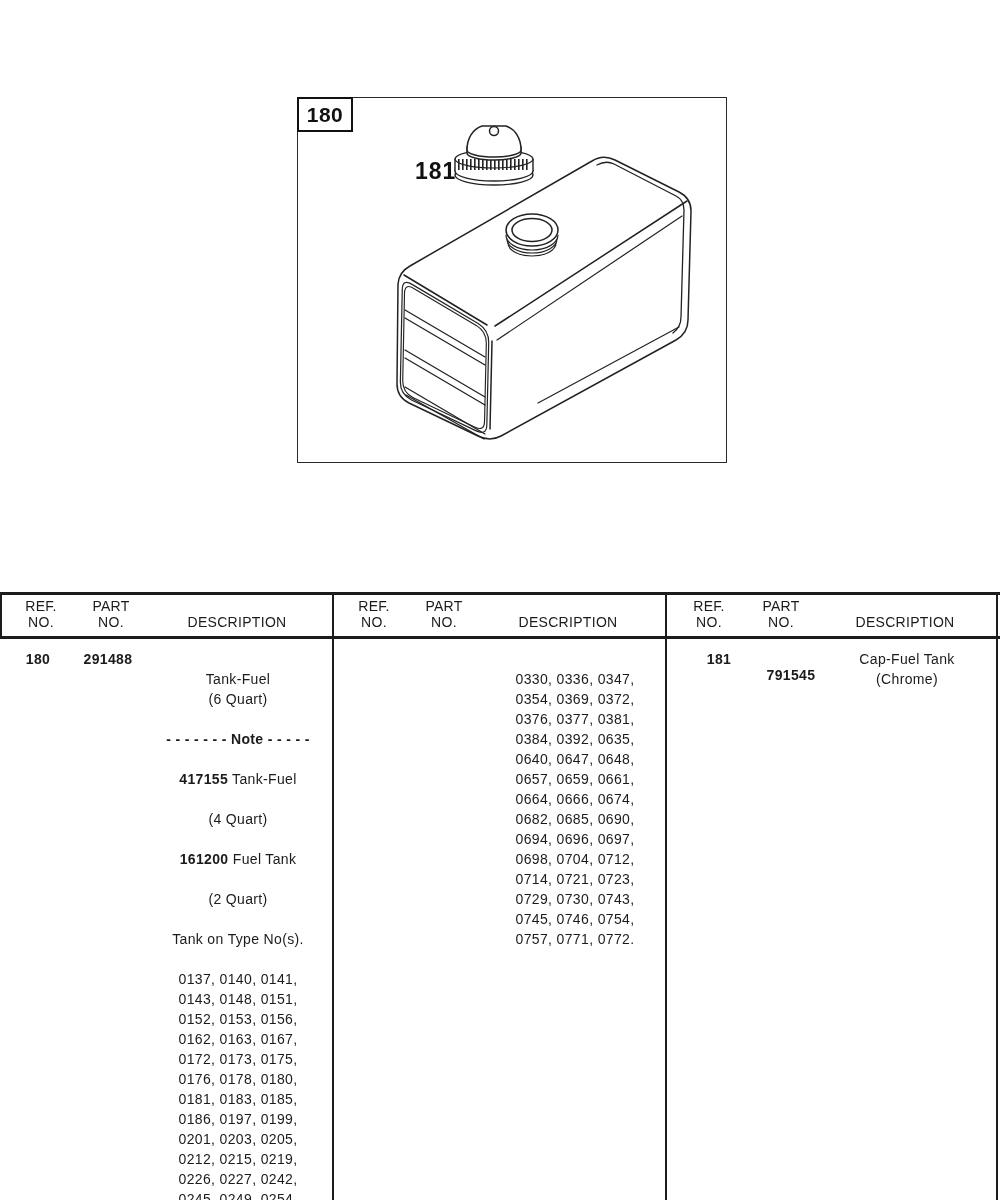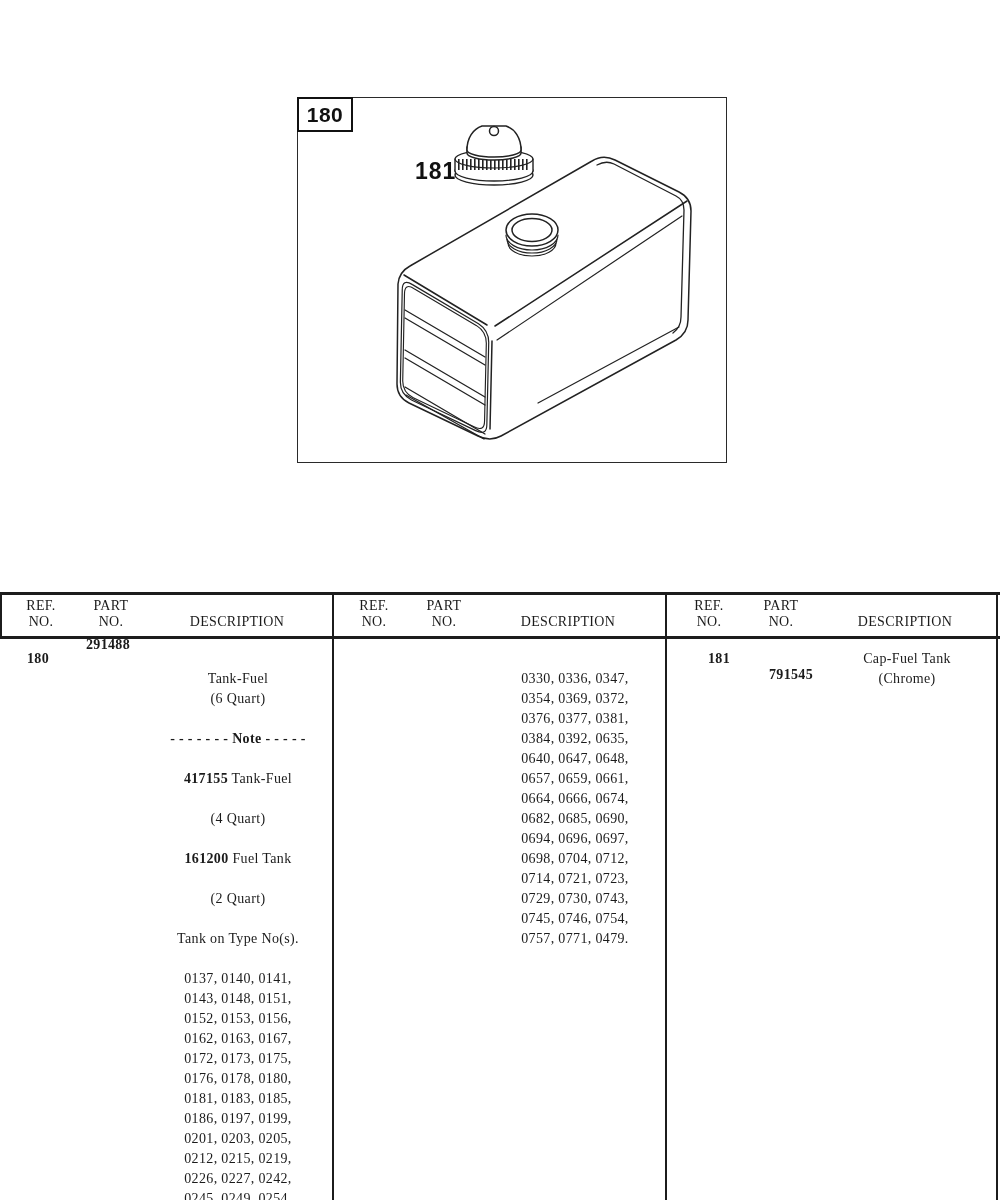--- a/index.html
+++ b/index.html
@@ -16,21 +16,21 @@
   #fig-label{
     left:-1px;top:-1px;width:52px;height:31px;
     border:2.5px solid #111;background:#fff;
     font-weight:bold;font-size:21px;line-height:31px;text-align:center;
     letter-spacing:0.5px;color:#111;
   }
   #fig-svg{left:0;top:0;width:428px;height:364px;}
   
   .hline{background:#1c1c1c;height:2.5px;left:0;width:1000px;}
   .vline{background:#1c1c1c;width:1.8px;}
-  .tgroup{top:592px;width:339px;height:608px;font-family:Liberation Serif, serif;}
+  .tgroup{top:592px;width:339px;height:608px;}
   .hdr{font-size:14px;line-height:16px;text-align:center;letter-spacing:0.3px;white-space:pre-line;}
   .cell{font-size:14px;line-height:20px;letter-spacing:0.35px;white-space:pre-line;text-align:center;}
   .b{font-weight:bold;}
   .ctr{text-align:center;}
 </style>
 </head>
 <body>
 
 <div class="abs" id="figure-box">
   <svg id="fig-svg" class="abs" viewBox="0 0 428 364">
@@ -97,21 +97,21 @@
 <div class="abs vline" style="left:665px;top:592px;height:608px;"></div>
 
 <div class="abs tgroup" style="left:0;">
   <div class="abs hdr" style="left:12px;top:6px;width:58px;">REF.
 NO.</div>
   <div class="abs hdr" style="left:82px;top:6px;width:58px;">PART
 NO.</div>
   <div class="abs hdr" style="left:155px;top:22px;width:164px;">DESCRIPTION</div>
 
   <div class="abs cell b ctr" style="left:18px;top:57px;width:40px;">180</div>
-  <div class="abs cell b ctr" style="left:76px;top:43px;width:64px;">291488</div>
+  <div class="abs cell b ctr" style="left:76px;top:57px;width:64px;">291488</div>
 
   <div class="abs cell" style="left:146px;top:57px;width:184px;">
     <div>Tank-Fuel
 (6 Quart)</div>
     <div class="b">- - - - - - -  Note  - - - - -</div>
     <div><span class="b">417155</span><span> Tank-Fuel</span></div>
     <div>(4 Quart)</div>
     <div><span class="b">161200</span><span> Fuel Tank</span></div>
     <div>(2 Quart)</div>
     <div>Tank on Type No(s).</div>
@@ -149,21 +149,21 @@
 0384, 0392, 0635,
 0640, 0647, 0648,
 0657, 0659, 0661,
 0664, 0666, 0674,
 0682, 0685, 0690,
 0694, 0696, 0697,
 0698, 0704, 0712,
 0714, 0721, 0723,
 0729, 0730, 0743,
 0745, 0746, 0754,
-0757, 0771, 0479.</div>
+0757, 0771, 0772.</div>
   </div>
 </div>
 
 <div class="abs tgroup" style="left:666px;">
   <div class="abs hdr" style="left:14px;top:6px;width:58px;">REF.
 NO.</div>
   <div class="abs hdr" style="left:86px;top:6px;width:58px;">PART
 NO.</div>
   <div class="abs hdr" style="left:156px;top:22px;width:166px;">DESCRIPTION</div>
 

